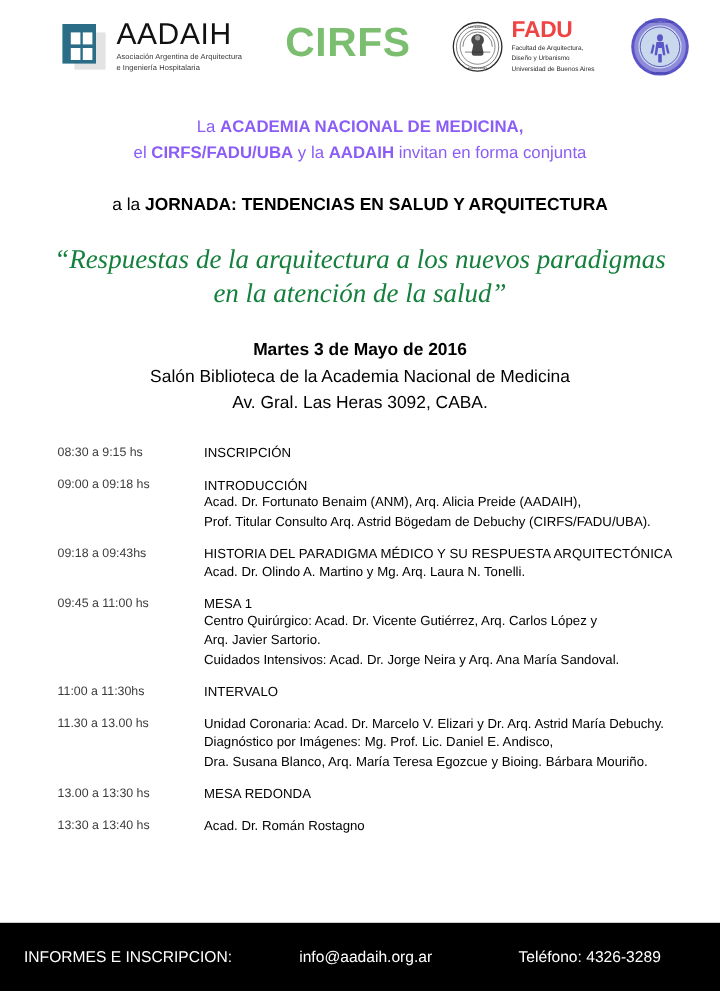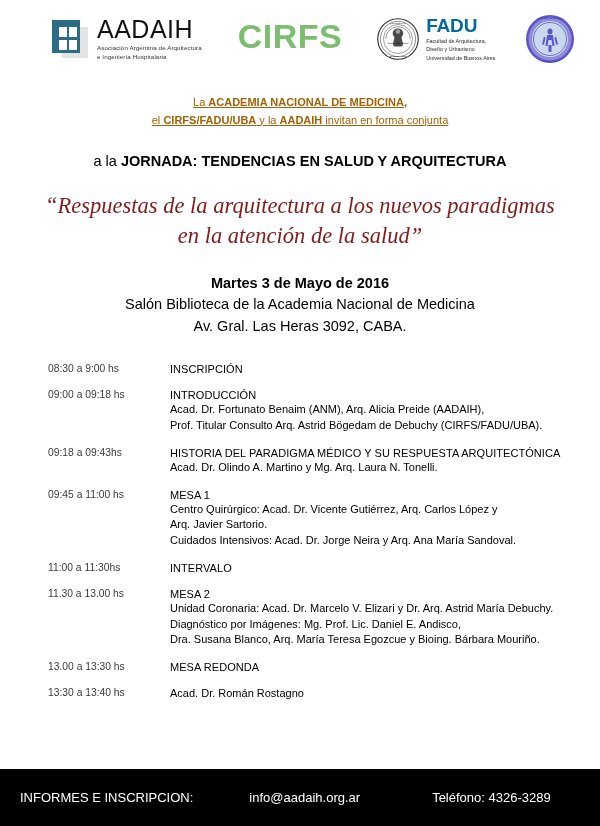--- a/index.html
+++ b/index.html
@@ -95,60 +95,59 @@
     align-items: center;
     margin-left: 34px;
   }
   .fadu-seal { width: 44px; height: 44px; flex: none; }
   .fadu-text { margin-left: 6px; }
   .fadu-word {
     font-size: 19px;
     font-weight: 700;
     line-height: 1;
     letter-spacing: -0.2px;
-    color: #0369a1;
+    color: #ef4444;
   }
   .fadu-sub {
     font-size: 5.4px;
     line-height: 1.55;
     color: #2b2b2b;
     margin-top: 2px;
   }
 
   
   .logo-anm { margin-left: 30px; }
   .anm-seal { width: 50px; height: 50px; display: block; }
 
   
   .headline {
     text-align: center;
-    font-size: 11px;
+    font-size: 14px;
     line-height: 1.6;
     margin-top: 22px;
-    color: #a16207;
-    text-decoration: underline;
+    color: #8b5cf6;
   }
   .headline .b { font-weight: 700; }
 
   .jornada {
     text-align: center;
     font-size: 14.5px;
     font-weight: 400;
     margin-top: 24px;
   }
   .jornada .b { font-weight: 700; text-align: right; }
 
   .quote {
     text-align: center;
     font-family: "Liberation Serif", serif;
     font-style: italic;
     font-size: 22.5px;
     line-height: 1.32;
     margin-top: 22px;
-    color: #7f1d1d;
+    color: #15803d;
   }
 
   .venue {
     text-align: center;
     font-size: 14.5px;
     line-height: 1.5;
     margin-top: 22px;
   }
   .venue .date { font-weight: 700; }
 
@@ -295,21 +294,21 @@
 </div>
 
 <div class="venue">
   <div class="date">Martes 3 de Mayo de 2016</div>
   <div>Salón  Biblioteca de la Academia Nacional de Medicina</div>
   <div>Av. Gral. Las Heras 3092, CABA.</div>
 </div>
 
 <div class="schedule">
     <div class="sched-row">
-      <div class="sched-time">08:30 a 9:00 hs</div>
+      <div class="sched-time">08:30 a 9:15 hs</div>
       <div class="sched-body">
         <div class="sched-title">INSCRIPCIÓN</div>
       </div>
     </div>
     <div class="sched-row">
       <div class="sched-time">09:00 a 09:18 hs</div>
       <div class="sched-body">
         <div class="sched-title">INTRODUCCIÓN</div>
         <div class="sched-detail">Acad. Dr. Fortunato Benaim (ANM), Arq. Alicia Preide (AADAIH),</div>
         <div class="sched-detail">Prof. Titular Consulto Arq. Astrid Bögedam de Debuchy (CIRFS/FADU/UBA).</div>
@@ -333,21 +332,20 @@
     </div>
     <div class="sched-row">
       <div class="sched-time">11:00 a 11:30hs</div>
       <div class="sched-body">
         <div class="sched-title">INTERVALO</div>
       </div>
     </div>
     <div class="sched-row">
       <div class="sched-time">11.30 a 13.00 hs</div>
       <div class="sched-body">
-        <div class="sched-title">MESA 2</div>
         <div class="sched-detail">Unidad Coronaria: Acad. Dr. Marcelo V. Elizari y Dr. Arq. Astrid María Debuchy.</div>
         <div class="sched-detail">Diagnóstico por Imágenes: Mg. Prof. Lic. Daniel E. Andisco,</div>
         <div class="sched-detail">Dra. Susana Blanco, Arq. María Teresa Egozcue y Bioing. Bárbara Mouriño.</div>
       </div>
     </div>
     <div class="sched-row">
       <div class="sched-time">13.00 a 13:30 hs</div>
       <div class="sched-body">
         <div class="sched-title">MESA REDONDA</div>
       </div>

